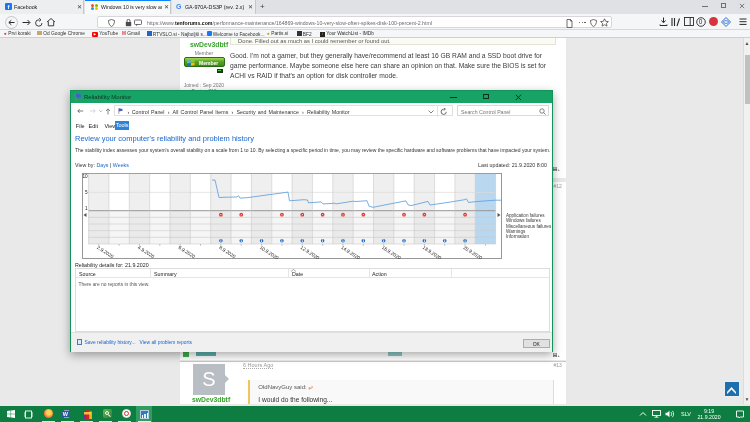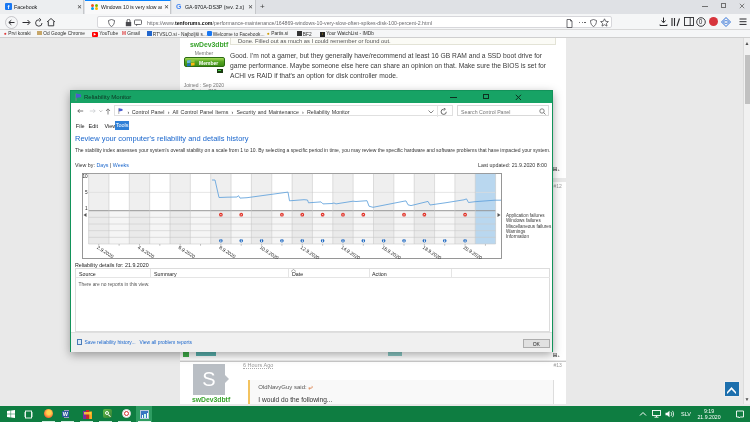--- a/index.html
+++ b/index.html
@@ -234,21 +234,21 @@
       </div>
     </div>
 
     <div class="abs" style="left:0;top:28px;width:481px;height:11.5px;background:#fff;font-size:5.5px;color:#222;">
       <span class="abs" style="left:4.8px;top:3.5px;">File</span>
       <span class="abs" style="left:17.5px;top:3.5px;">Edit</span>
       <span class="abs" style="left:33.5px;top:3.5px;">View</span>
       <span class="abs" style="left:44.4px;top:1.8px;background:#2f80d7;color:#fff;width:13.5px;height:8.8px;text-align:center;line-height:8.8px;">Tools</span>
     </div>
 
-    <div class="abs" style="left:4px;top:43px;font-size:7.5px;color:#1a66cc;">Review your computer's reliability and details history</div>
+    <div class="abs" style="left:4px;top:43px;font-size:7.5px;color:#1a66cc;">Review your computer's reliability and problem history</div>
     <div class="abs" style="left:4px;top:55.5px;font-size:5px;color:#333;white-space:nowrap;">The stability index assesses your system's overall stability on a scale from 1 to 10. By selecting a specific period in time, you may review the specific hardware and software problems that have impacted your system.</div>
     <div class="abs" style="left:4px;top:71px;font-size:5.3px;color:#333;">View by: <span style="color:#1a66cc;">Days</span> | <span style="color:#1a66cc;">Weeks</span></div>
     <div class="abs" style="left:380px;top:71px;width:96px;font-size:5.3px;color:#333;text-align:right;">Last updated: 21.9.2020 8:00</div>
 
     <div class="abs" id="chart" style="left:11px;top:81.5px;width:420px;height:86px;">
       
       <svg width="420" height="86" viewBox="0 0 420 86">
           <rect x="0.5" y="0.5" width="419" height="85" fill="#fff" stroke="#8c8c8c" stroke-width="0.9"></rect>
           <rect x="6.6" y="0.9" width="20.35" height="36.800000000000004" fill="#efefef"></rect>
           <rect x="6.6" y="37.7" width="20.35" height="33.3" fill="#eaeaea"></rect>

